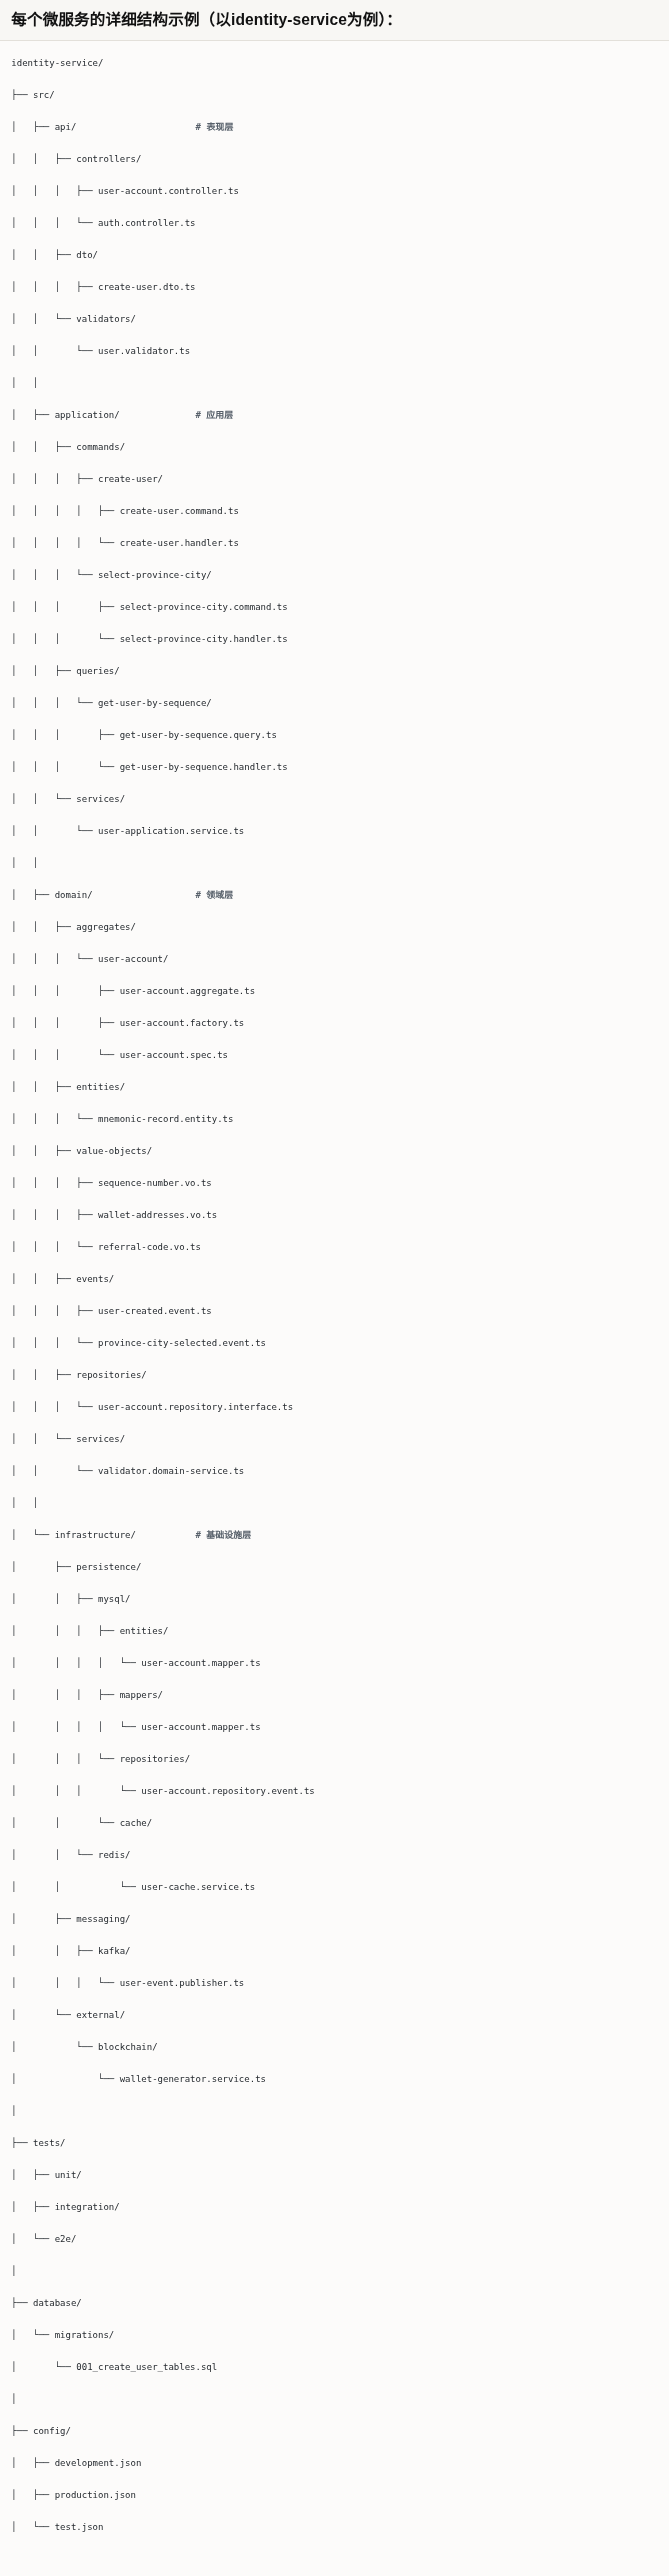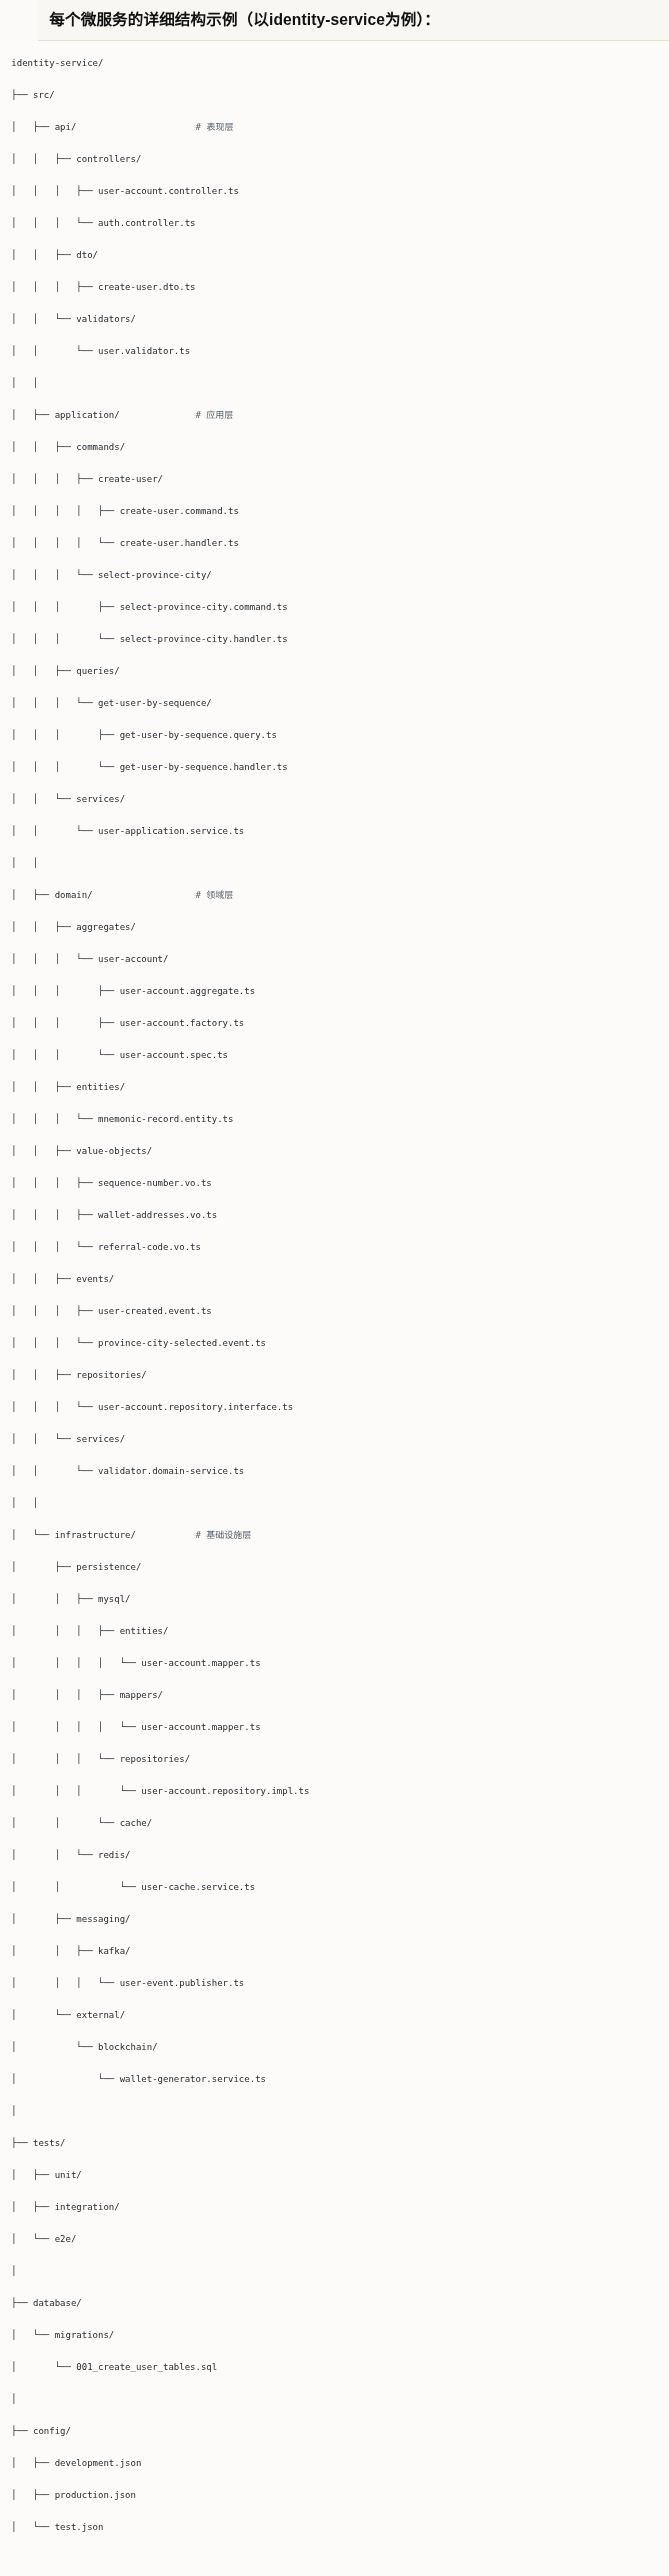--- a/index.html
+++ b/index.html
@@ -20,21 +20,20 @@
     background: #fbfaf9;
     padding: 0;
   }
 
   
   .doc-header {
     background: #f8f7f4;
     border-bottom: 0.6px solid #e3e0da;
     padding: 8.8px 11.3px 10px 11.3px;
     box-sizing: border-box;
-    margin-left: 38px;
   }
   .doc-title {
     margin: 0;
     font-size: 15.6px;
     line-height: 1.35;
     font-weight: bold;
     letter-spacing: 0.1px;
     color: #111111;
     font-family: "Liberation Sans", "DejaVu Sans", sans-serif;
   }
@@ -53,21 +52,21 @@
     color: #24292e;
     white-space: pre;
     tab-size: 4;
   }
   .tree-line {
     display: block;
     white-space: pre;
     min-height: 16px;
   }
   .tree-line .glyphs { color: #24292e; }
-  .tree-line .comment { color: #57606a; }
+  .tree-line .comment { color: #57606a; font-weight: bold; }
 </style>
 </head>
 <body>
 
 <div class="page">
 
   <header class="doc-header">
     <h1 class="doc-title">每个微服务的详细结构示例（以identity-service为例）：</h1>
   </header>
 
@@ -119,21 +118,21 @@
 <span class="tree-line"><span class="glyphs">│   │       └── validator.domain-service.ts</span></span>
 <span class="tree-line"><span class="glyphs">│   │</span></span>
 <span class="tree-line"><span class="glyphs">│   └── infrastructure/</span><span>           </span><span class="comment"># 基础设施层</span></span>
 <span class="tree-line"><span class="glyphs">│       ├── persistence/</span></span>
 <span class="tree-line"><span class="glyphs">│       │   ├── mysql/</span></span>
 <span class="tree-line"><span class="glyphs">│       │   │   ├── entities/</span></span>
 <span class="tree-line"><span class="glyphs">│       │   │   │   └── user-account.mapper.ts</span></span>
 <span class="tree-line"><span class="glyphs">│       │   │   ├── mappers/</span></span>
 <span class="tree-line"><span class="glyphs">│       │   │   │   └── user-account.mapper.ts</span></span>
 <span class="tree-line"><span class="glyphs">│       │   │   └── repositories/</span></span>
-<span class="tree-line"><span class="glyphs">│       │   │       └── user-account.repository.impl.ts</span></span>
+<span class="tree-line"><span class="glyphs">│       │   │       └── user-account.repository.event.ts</span></span>
 <span class="tree-line"><span class="glyphs">│       │       └── cache/</span></span>
 <span class="tree-line"><span class="glyphs">│       │   └── redis/</span></span>
 <span class="tree-line"><span class="glyphs">│       │           └── user-cache.service.ts</span></span>
 <span class="tree-line"><span class="glyphs">│       ├── messaging/</span></span>
 <span class="tree-line"><span class="glyphs">│       │   ├── kafka/</span></span>
 <span class="tree-line"><span class="glyphs">│       │   │   └── user-event.publisher.ts</span></span>
 <span class="tree-line"><span class="glyphs">│       └── external/</span></span>
 <span class="tree-line"><span class="glyphs">│           └── blockchain/</span></span>
 <span class="tree-line"><span class="glyphs">│               └── wallet-generator.service.ts</span></span>
 <span class="tree-line"><span class="glyphs">│</span></span>

